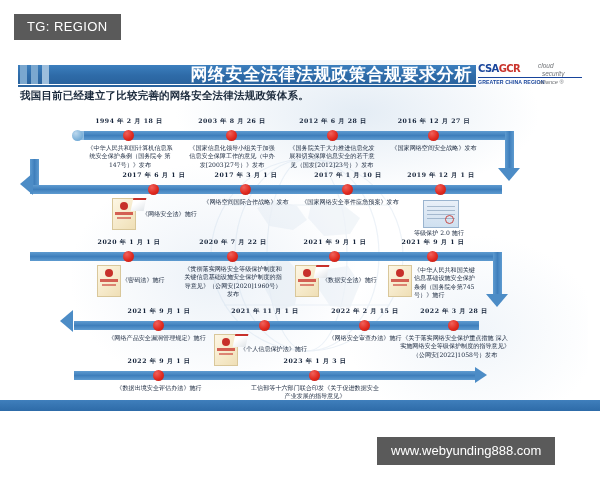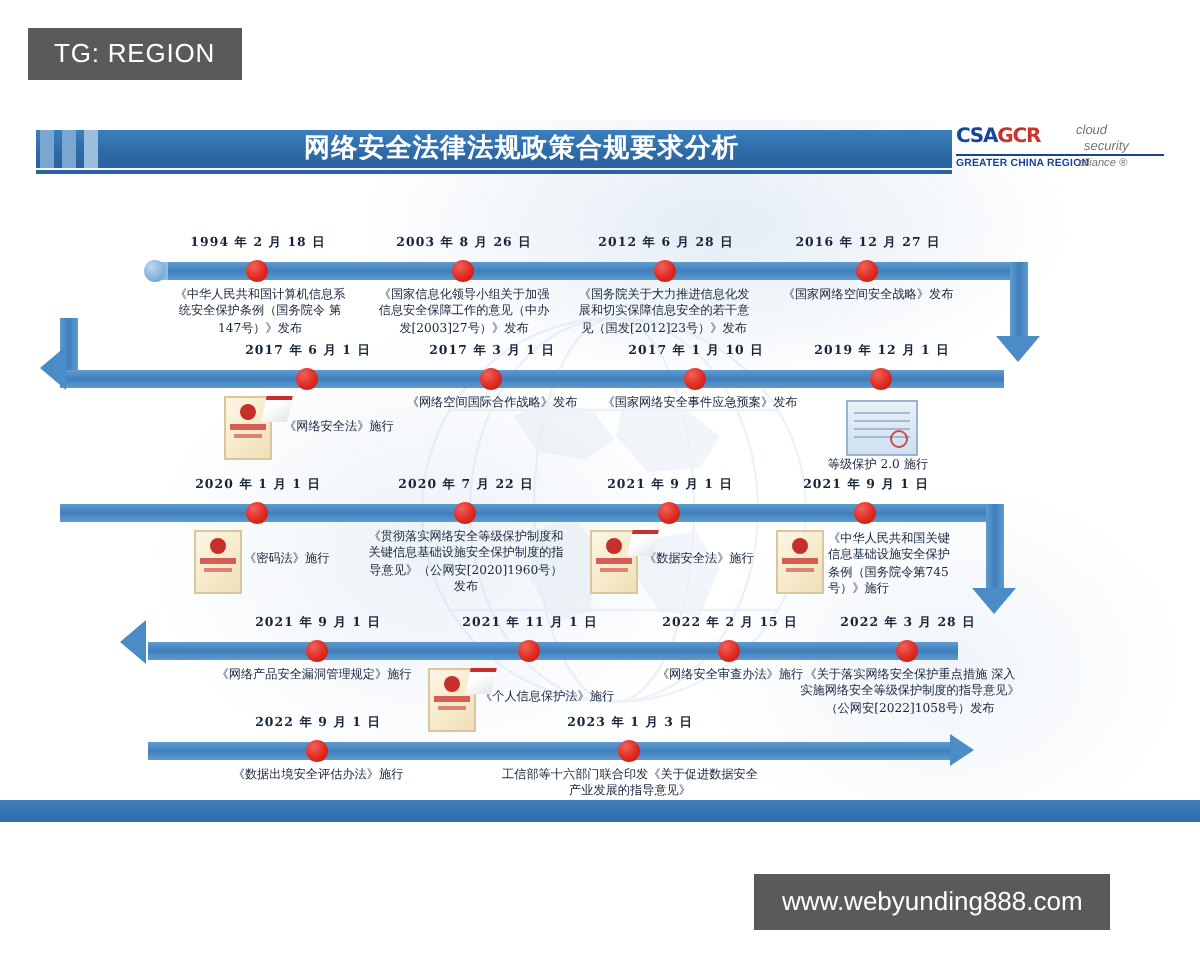--- a/index.html
+++ b/index.html
@@ -73,25 +73,25 @@
     background: #7aa7cf;
   }
   .hdr-tick.t1 { left: 8px; }
   .hdr-tick.t2 { left: 19px; }
   .hdr-tick.t3 { left: 30px; background:#9cbedd; }
   .hdr-title {
     position: absolute;
     left: 140px; top: 5px;
     width: 320px; height: 19px;
     line-height: 19px;
-    text-align: left;
+    text-align: right;
     color: #ffffff;
-    font-size: 13px;
+    font-size: 17px;
     font-weight: bold;
-    font-family: Liberation Mono, monospace;
+    font-family: Liberation Sans, sans-serif;
     letter-spacing: .6px;
     white-space: nowrap;
   }
   .hdr-rule {
     position: absolute; left: 6px; top: 25px;
     width: 458px; height: 1.5px;
     background: #2a639e;
   }
 
   
@@ -329,20 +329,21 @@
         <span class="logo-csa">CSA</span><span class="logo-gcr">GCR</span>
       </div>
       <div class="logo-cloud">cloud</div>
       <div class="logo-sec">security</div>
       <div class="logo-under"></div>
       <div class="logo-gcrtext">GREATER CHINA REGION</div>
       <div class="logo-alli">alliance ®</div>
     </div>
   </div>
 
+  <div class="subtitle">我国目前已经建立了比较完善的网络安全法律法规政策体系。</div>
 
   <div class="tl">
 
     <div class="band r1"></div>
     <div class="band-cap-left c1"></div>
     <div class="elbow-h h1"></div>
     <div class="elbow-v e1"></div>
     <div class="arrow-down a1"></div>
 
     <div class="band r2"></div>

